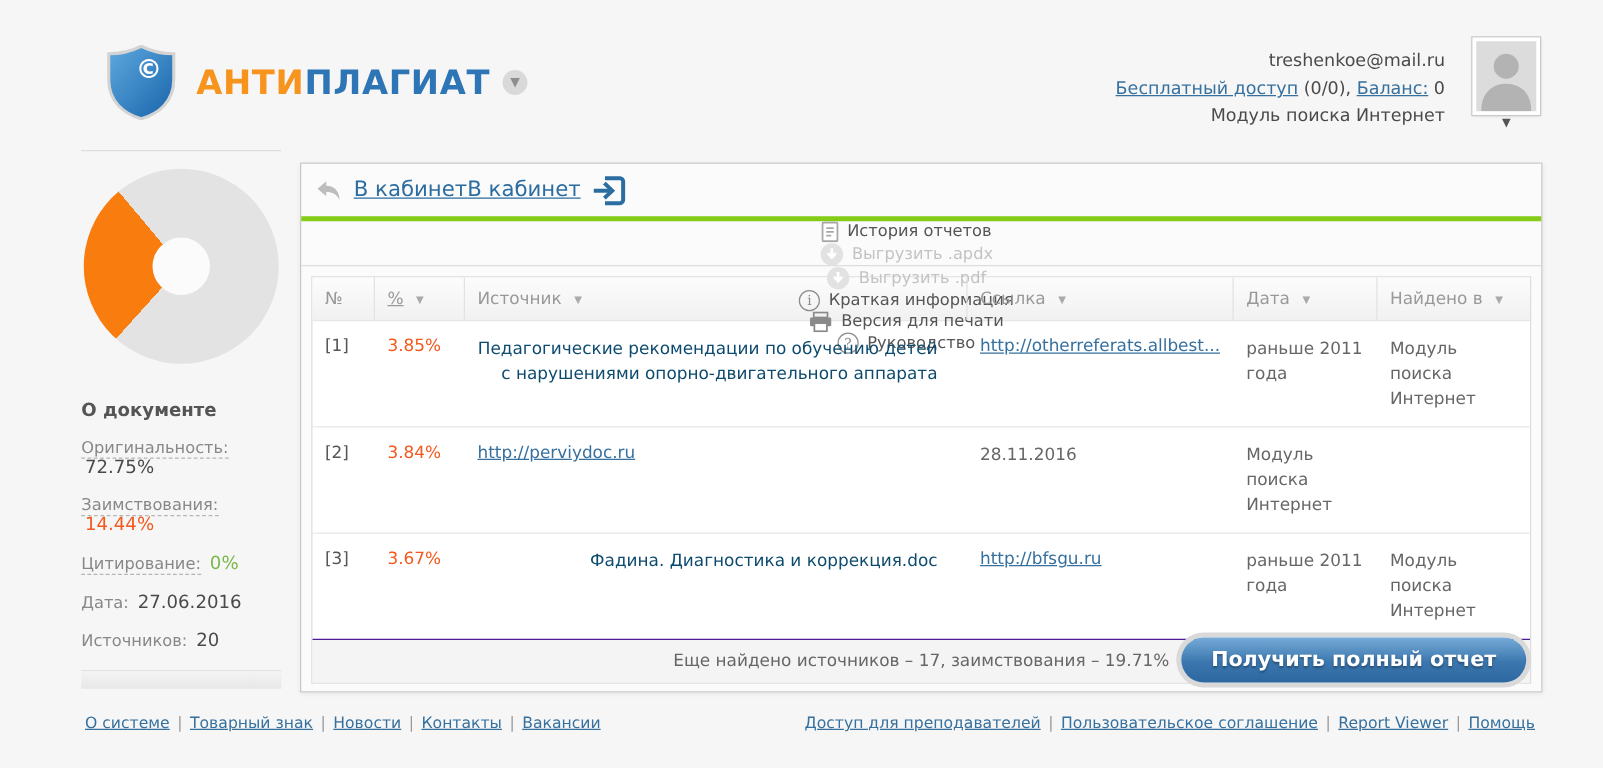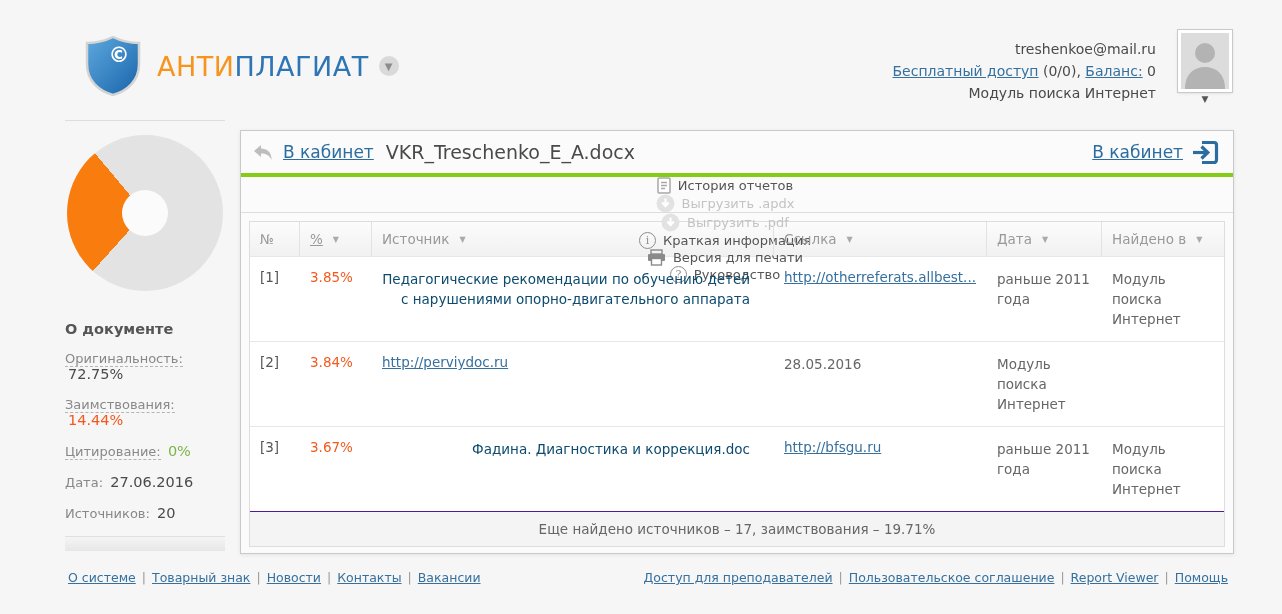--- a/index.html
+++ b/index.html
@@ -10,21 +10,21 @@
     color: #555;
     position: relative;
     overflow: hidden;
   }
   a { cursor: pointer; }
 
   
   .header { position: absolute; top: 0; left: 0; right: 0; height: 118px; }
   .logo-wrap { position: absolute; left: 85px; top: 36px; display: flex; align-items: center; }
   .logo-shield { width: 56px; height: 60px; }
-  .logo-text { font-size: 27px; font-weight: normal; letter-spacing: .5px; margin-left: 16px; }
+  .logo-text { font-size: 27px; font-weight: bold; letter-spacing: .5px; margin-left: 16px; }
   .logo-anti { color: #f7941e; }
   .logo-plagiat { color: #2e75b5; }
   .logo-dd { width: 20px; height: 20px; border-radius: 50%; background: #d9d9d9; margin-left: 10px;
              display: inline-flex; align-items: center; justify-content: center;
              color: #8d8d8d; font-size: 10px; }
 
   .user-block { position: absolute; right: 50px; top: 30px; display: flex; align-items: flex-start; }
   .user-text { text-align: right; font-size: 14px; line-height: 22px; color: #4a4a4a; margin-right: 22px; padding-top: 8px; }
   .user-text a { color: #36709e; text-decoration: underline; }
   .avatar-wrap { display: flex; flex-direction: column; align-items: center; }
@@ -177,21 +177,20 @@
 
 <div class="panel">
 
   <div class="titlebar">
     <span class="back-icon">
       <svg width="20" height="17" viewBox="0 0 20 17">
           <path d="M8 1 L1 7 L8 13 L8 9.6 C13 9.6 16.4 11.4 18.6 16 C18.6 8.2 13.8 4.6 8 4.6 Z" fill="#bdbdbd"></path>
         </svg>
     </span>
     <a class="cab-link">В кабинет</a>
-    <span class="doc-title">VKR_Treschenko_E_A.docx</span>
     <span class="cab-right">
       <a class="cab-link">В кабинет</a>
       <span class="exit-icon">
         <svg width="28" height="27" viewBox="0 0 28 27">
           <path d="M11 3.5 H23 A2.5 2.5 0 0 1 25.5 6 V21 A2.5 2.5 0 0 1 23 23.5 H11" fill="none" stroke="#2b6da0" stroke-width="3.2"></path>
           <path d="M2 13.5 H15" stroke="#2b6da0" stroke-width="3.2"></path>
           <path d="M10.5 7.5 L16.8 13.5 L10.5 19.5" fill="none" stroke="#2b6da0" stroke-width="3.2"></path>
         </svg>
       </span>
     </span>
@@ -278,36 +277,37 @@
       <div class="td td-src">Педагогические рекомендации по обучению детей с нарушениями опорно-двигательного аппарата</div>
       <div class="td td-link"><a>http://otherreferats.allbest...</a></div>
       <div class="td td-date">раньше 2011 года</div>
       <div class="td td-found">Модуль поиска Интернет</div>
     </div>
 
     <div class="tgrid trow">
       <div class="td td-num">[2]</div>
       <div class="td td-pct">3.84%</div>
       <div class="td td-link"><a>http://perviydoc.ru</a></div>
-      <div class="td td-date">28.05.2016</div>
+      <div class="td td-date">28.11.2016</div>
       <div class="td td-found">Модуль поиска Интернет</div>
     </div>
 
     <div class="tgrid trow">
       <div class="td td-num">[3]</div>
       <div class="td td-pct">3.67%</div>
       <div class="td td-src">Фадина. Диагностика и коррекция.doc</div>
       <div class="td td-link"><a>http://bfsgu.ru</a></div>
       <div class="td td-date">раньше 2011 года</div>
       <div class="td td-found">Модуль поиска Интернет</div>
     </div>
 
     <div class="tfoot">Еще найдено источников – 17, заимствования – 19.71%</div>
   </div>
 
+  <button class="full-report-btn">Получить полный отчет</button>
 </div>
 
 <div class="footer">
   <div>
     <a>О системе</a><span class="fsep">|</span><a>Товарный знак</a><span class="fsep">|</span><a>Новости</a><span class="fsep">|</span><a>Контакты</a><span class="fsep">|</span><a>Вакансии</a>
   </div>
   <div>
     <a>Доступ для преподавателей</a><span class="fsep">|</span><a>Пользовательское соглашение</a><span class="fsep">|</span><a>Report Viewer</a><span class="fsep">|</span><a>Помощь</a>
   </div>
 </div>

